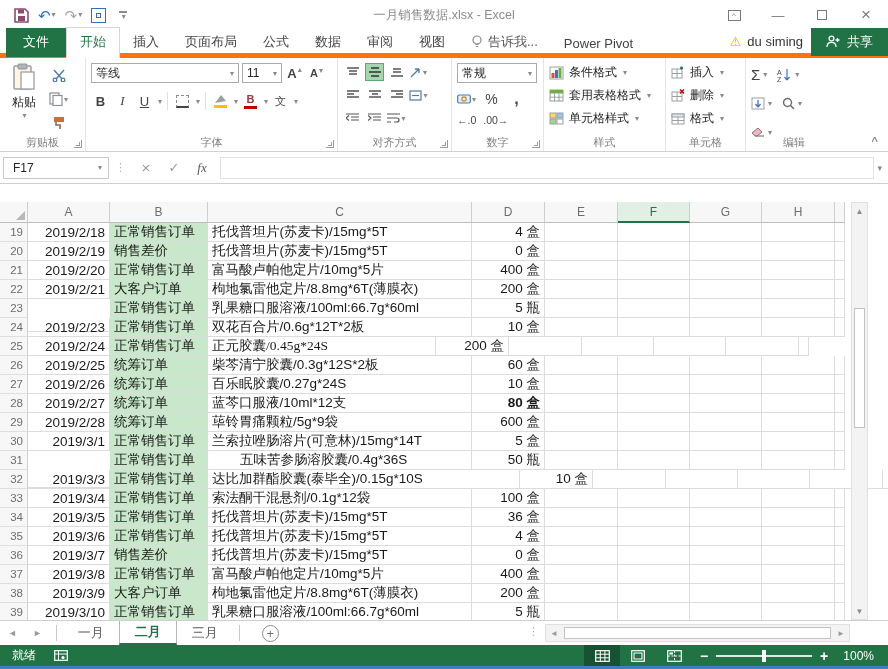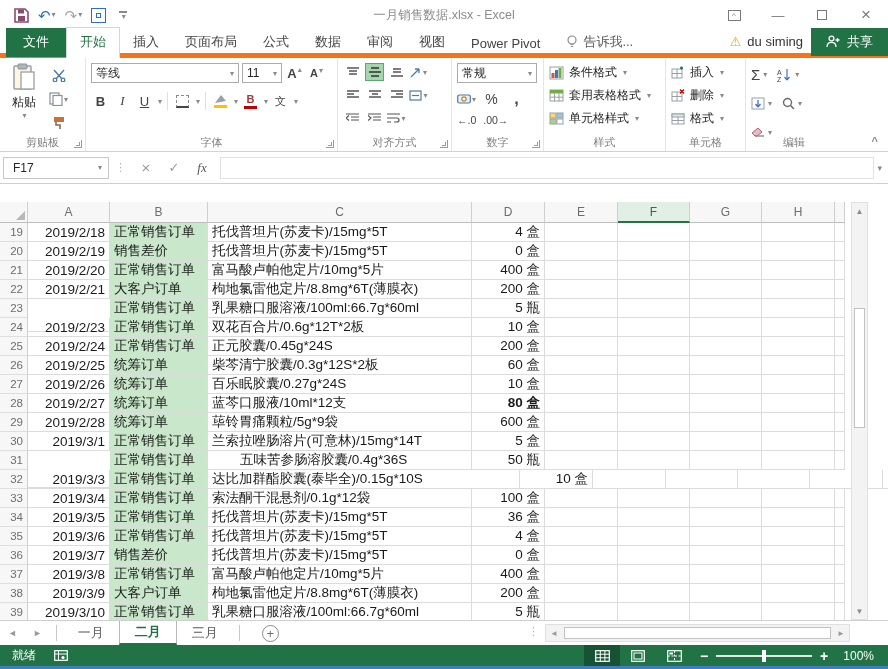--- a/index.html
+++ b/index.html
@@ -157,28 +157,28 @@
   <div class="tabrow">
     <span id="ribbon-tabs" style="display:flex;align-items:flex-end">
         <span class="rtab file">文件</span>
         <span class="rtab active">开始</span>
         <span class="rtab">插入</span>
         <span class="rtab">页面布局</span>
         <span class="rtab">公式</span>
         <span class="rtab">数据</span>
         <span class="rtab">审阅</span>
         <span class="rtab">视图</span>
-        <span class="rtab">Power Pivot</span>
         <span class="rtab tellme">
           <svg class="bulb" viewBox="0 0 12 14">
             <circle cx="6" cy="5" r="4" fill="none" stroke="#8a8a8a" stroke-width="1.2"></circle>
             <path d="M4.5 9.5h3M4.8 11.5h2.4" stroke="#8a8a8a" stroke-width="1.2"></path>
           </svg>
           <span>告诉我...</span>
         </span>
+        <span class="rtab">Power Pivot</span>
       </span>
     <div class="acct">
       <span class="warnic">⚠</span>
       <span>du siming</span>
     </div>
     <div class="sharebtn">
       <svg class="shareic" width="14" height="13" viewBox="0 0 14 13">
           <circle cx="5.5" cy="3.5" r="2.4" fill="none" stroke="#fff" stroke-width="1.3"></circle>
           <path d="M1 12c0-3 2-4.6 4.5-4.6S10 9 10 12" fill="none" stroke="#fff" stroke-width="1.3"></path>
           <path d="M11.5 3v4M9.5 5h4" stroke="#fff" stroke-width="1.3"></path>
@@ -574,21 +574,21 @@
           <span class="cell la" style="width: 73px;"></span>
           <span class="cell la" style="width: 72px;"></span>
           <span class="cell la" style="width: 72px;"></span>
           <span class="cell la" style="width: 73px;"></span>
           <span class="cell" style="width: 10px;"></span>
         </div>
         <div class="grow">
           <span class="gutter">25</span>
           <span class="cell ra" style="width: 82px;">2019/2/24</span>
           <span class="cell la" style="width: 98px; background: rgb(201, 231, 202);">正常销售订单</span>
-          <span class="cell la" style="width: 264px;">正元胶囊/0.45g*24S</span>
+          <span class="cell la" style="width: 228px; font-family: Liberation Serif, serif;">正元胶囊/0.45g*24S</span>
           <span class="cell ra" style="width: 73px;">200 盒</span>
           <span class="cell la" style="width: 73px;"></span>
           <span class="cell la" style="width: 72px;"></span>
           <span class="cell la" style="width: 72px;"></span>
           <span class="cell la" style="width: 73px;"></span>
           <span class="cell" style="width: 10px;"></span>
         </div>
         <div class="grow">
           <span class="gutter">26</span>
           <span class="cell ra" style="width: 82px;">2019/2/25</span>

